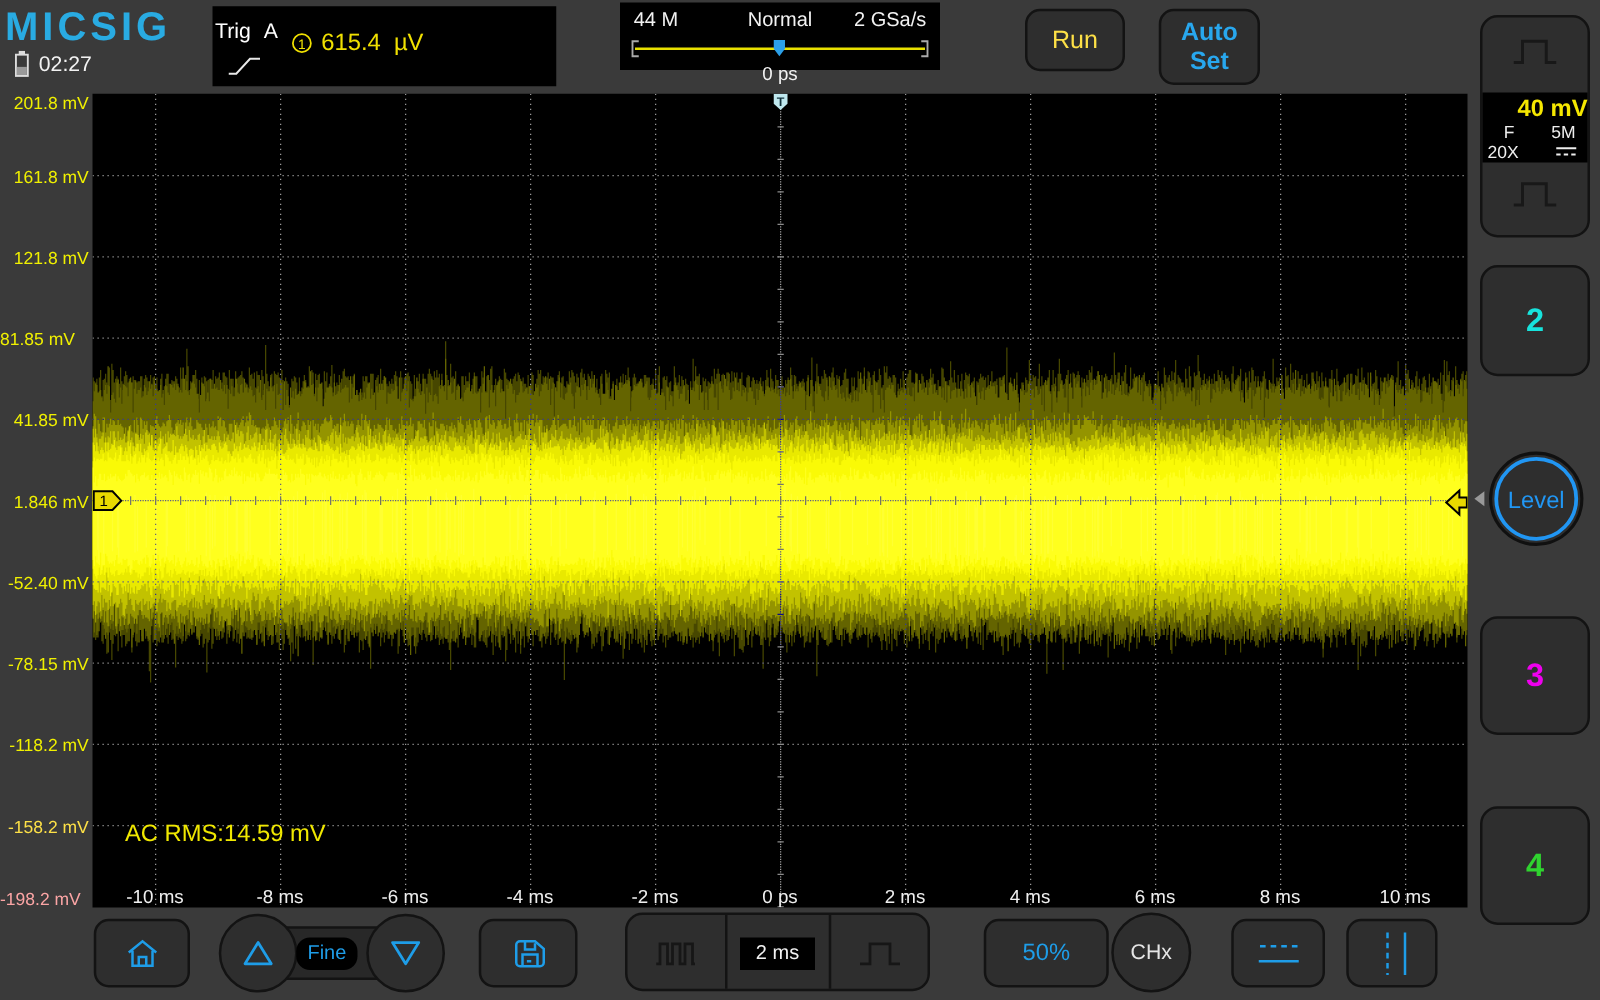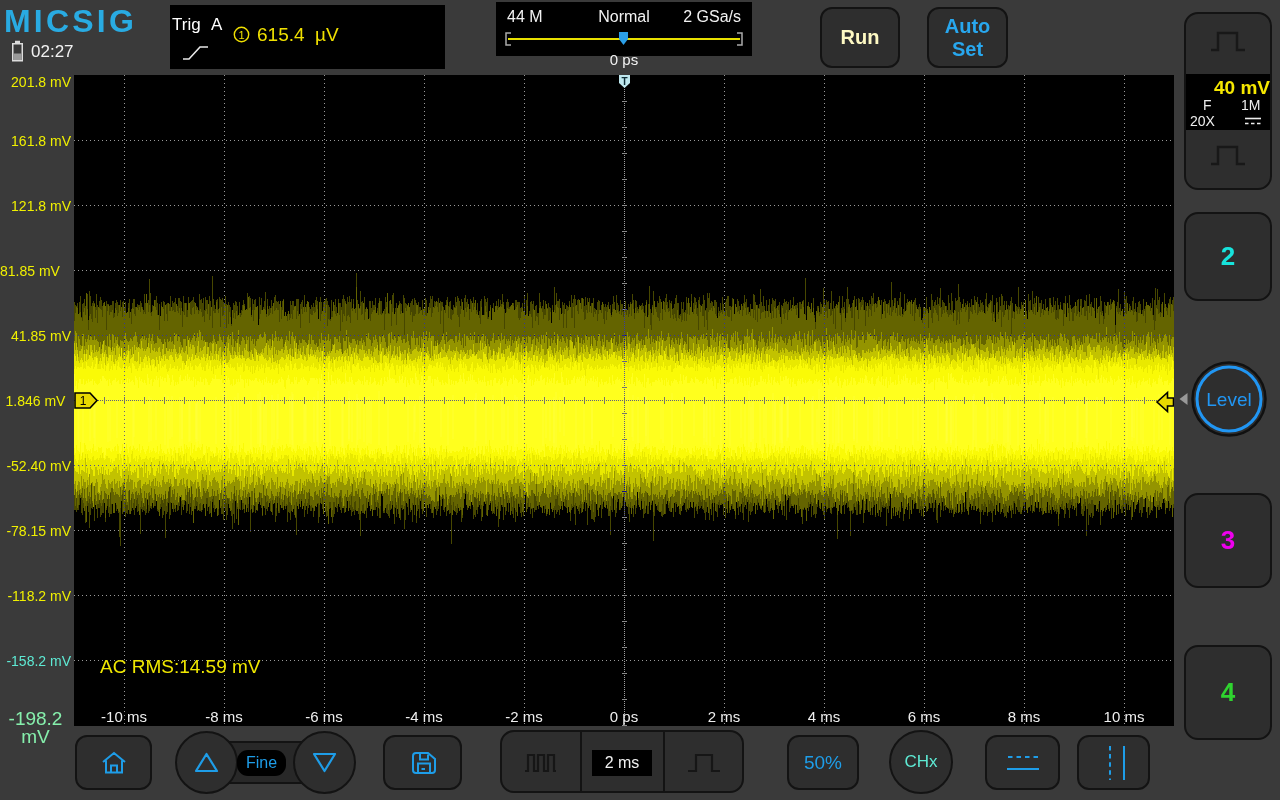--- a/index.html
+++ b/index.html
@@ -62,26 +62,26 @@
 <text x="950" y="647" font-size="15" fill="#efefef" text-anchor="middle" font-family="Liberation Sans, sans-serif">8 ms</text>
 <text x="1050" y="647" font-size="15" fill="#efefef" text-anchor="middle" font-family="Liberation Sans, sans-serif">10 ms</text>
 <text x="26" y="673" font-size="19" fill="#f0e800" font-family="Liberation Sans, sans-serif" transform="translate(0,-75)">AC RMS:14.59 mV</text>
 </svg>
 
 <div style="position:absolute;left:0;top:73px;width:71px;height:18px;line-height:18px;text-align:right;font-size:14px;color:#f0f000">201.8 mV</div>
 <div style="position:absolute;left:0;top:132px;width:71px;height:18px;line-height:18px;text-align:right;font-size:14px;color:#f0f000">161.8 mV</div>
 <div style="position:absolute;left:0;top:196.5px;width:71px;height:18px;line-height:18px;text-align:right;font-size:14px;color:#f0f000">121.8 mV</div>
 <div style="position:absolute;left:0;top:261.5px;width:71px;height:18px;line-height:18px;font-size:14px;color:#f0f000">81.85 mV</div>
 <div style="position:absolute;left:0;top:326.5px;width:71px;height:18px;line-height:18px;text-align:right;font-size:14px;color:#f0f000">41.85 mV</div>
-<div style="position:absolute;left:0;top:391.5px;width:71px;height:18px;line-height:18px;text-align:center;font-size:14px;color:#f0f000">1.846 mV</div>
+<div style="position:absolute;left:0;top:391.5px;width:71px;height:18px;line-height:18px;text-align:right;font-size:14px;color:#f0f000">1.846 mV</div>
 <div style="position:absolute;left:0;top:456.5px;width:71px;height:18px;line-height:18px;text-align:right;font-size:14px;color:#f0f000">-52.40 mV</div>
 <div style="position:absolute;left:0;top:521.5px;width:71px;height:18px;line-height:18px;text-align:right;font-size:14px;color:#f0f000">-78.15 mV</div>
 <div style="position:absolute;left:0;top:586.5px;width:71px;height:18px;line-height:18px;text-align:right;font-size:14px;color:#f0f000">-118.2 mV</div>
-<div style="position:absolute;left:0;top:651.5px;width:71px;height:18px;line-height:18px;text-align:right;font-size:14px;color:#5eead4">-158.2 mV</div>
-<div style="position:absolute;left:0;top:710px;width:71px;height:18px;line-height:18px;text-align:center;font-size:19px;color:#86efac">-198.2 mV</div>
+<div style="position:absolute;left:0;top:651.5px;width:71px;height:18px;line-height:18px;text-align:right;font-size:14px;color:#fde047">-158.2 mV</div>
+<div style="position:absolute;left:0;top:710px;width:71px;height:18px;line-height:18px;text-align:left;font-size:14px;color:#fca5a5">-198.2 mV</div>
 
 <svg class="abs" style="left:4px;top:7px" width="140" height="30" viewBox="0 0 140 30">
 <text x="0" y="25" font-size="32" font-weight="bold" letter-spacing="3.2" fill="#29abe2" font-family="Liberation Sans, sans-serif">MICSIG</text>
 </svg>
 <svg class="abs" style="left:11px;top:40px" width="13" height="22" viewBox="0 0 13 22">
 <rect x="4" y="0.75" width="5" height="3" fill="#ddd"></rect>
 <rect x="1.75" y="3.75" width="9.5" height="17" fill="none" stroke="#ddd" stroke-width="1.5"></rect>
 <rect x="2.5" y="13.5" width="8" height="6.5" fill="#9a9a9a"></rect>
 </svg>
 <div class="abs" style="left:31px;top:42px;font-size:17px;color:#f2f2f2">02:27</div>
@@ -105,31 +105,31 @@
   <div class="abs" style="right:11px;top:6px;font-size:16px;color:#f2f2f2">2 GSa/s</div>
   <svg class="abs" style="left:0;top:28px" width="256" height="18" viewBox="0 0 256 18">
     <line x1="12" y1="9" x2="244" y2="9" stroke="#e8e000" stroke-width="2"></line>
     <path d="M15 3H10V15H15" fill="none" stroke="#aaa" stroke-width="1.5"></path>
     <path d="M241 3H246V15H241" fill="none" stroke="#aaa" stroke-width="1.5"></path>
     <polygon points="123,2 132,2 132,9 127.5,15 123,9" fill="#2b9fe8"></polygon>
   </svg>
   <div class="abs" style="left:0;top:49px;width:256px;text-align:center;font-size:15px;color:#f2f2f2">0 ps</div>
 </div>
 
-<div class="btn" style="left:820px;top:7px;width:80px;height:61px;color:#fef9c3;font-size:20px;font-weight:bold">Run</div>
+<div class="btn" style="left:820px;top:7px;width:80px;height:50px;color:#fde047;font-size:20px;font-weight:normal">Run</div>
 <div class="btn" style="left:927px;top:7px;width:81px;height:61px;color:#28a7ee;font-size:20px;font-weight:bold;line-height:1.15;text-align:center">Auto<br>Set</div>
 
 <div class="btn" style="left:1184px;top:12px;width:88px;height:178px;border-radius:14px"></div>
 <svg class="abs" style="left:1210px;top:28px" width="36" height="26" viewBox="0 0 36 26">
   <polyline points="1,22 8,22 8,5 27,5 27,22 35,22" fill="none" stroke="#181818" stroke-width="2.4"></polyline>
 </svg>
 <div class="blk" style="left:1186px;top:74px;width:84px;height:56px">
   <div class="abs" style="left:0;top:3px;width:84px;text-align:right;font-size:19px;font-weight:bold;color:#f5e700">40 mV</div>
   <div class="abs" style="left:17px;top:23px;font-size:14px;color:#eee">F</div>
-  <div class="abs" style="left:55px;top:23px;font-size:14px;color:#eee">1M</div>
+  <div class="abs" style="left:55px;top:23px;font-size:14px;color:#eee">5M</div>
   <div class="abs" style="left:4px;top:39px;font-size:14px;color:#eee">20X</div>
   <svg class="abs" style="left:58px;top:43px" width="18" height="9" viewBox="0 0 18 9">
     <line x1="1" y1="1.5" x2="17" y2="1.5" stroke="#eee" stroke-width="1.6"></line>
     <line x1="1" y1="6.5" x2="17" y2="6.5" stroke="#eee" stroke-width="1.6" stroke-dasharray="3.5 2.5"></line>
   </svg>
 </div>
 <svg class="abs" style="left:1210px;top:142px" width="36" height="26" viewBox="0 0 36 26">
   <polyline points="1,22 8,22 8,5 27,5 27,22 35,22" fill="none" stroke="#181818" stroke-width="2.4"></polyline>
 </svg>
 
@@ -175,22 +175,22 @@
 <div class="abs" style="left:580px;top:732px;width:2px;height:59px;background:#131313"></div>
 <div class="abs" style="left:663px;top:732px;width:2px;height:59px;background:#131313"></div>
 <svg class="abs" style="left:524px;top:752px" width="33" height="21" viewBox="0 0 33 21">
   <polyline points="1,19 4,19 4,3 10,3 10,19 14,19 14,3 20,3 20,19 24,19 24,3 30,3 30,19 32,19" fill="none" stroke="#161616" stroke-width="2.2"></polyline>
 </svg>
 <div class="blk" style="left:592px;top:750px;width:60px;height:26px;display:flex;align-items:center;justify-content:center;color:#f2f2f2;font-size:16px">2 ms</div>
 <svg class="abs" style="left:687px;top:752px" width="34" height="21" viewBox="0 0 34 21">
   <polyline points="1,19 9,19 9,3 25,3 25,19 33,19" fill="none" stroke="#161616" stroke-width="2.2"></polyline>
 </svg>
 
-<div class="btn" style="left:787px;top:735px;width:72px;height:55px;color:#1e9de8;font-size:19px">50%</div>
-<div class="btn" style="left:889px;top:730px;width:64px;height:64px;border-radius:50%;color:#5eead4;font-size:17px">CHx</div>
+<div class="btn" style="left:787px;top:735px;width:100px;height:55px;color:#1e9de8;font-size:19px">50%</div>
+<div class="btn" style="left:889px;top:730px;width:64px;height:64px;border-radius:50%;color:#e5e5e5;font-size:17px">CHx</div>
 <div class="btn" style="left:985px;top:735px;width:75px;height:55px">
   <svg width="34" height="18" viewBox="0 0 34 18">
     <line x1="2" y1="3" x2="32" y2="3" stroke="#1e9de8" stroke-width="2" stroke-dasharray="4.5 4"></line>
     <line x1="1" y1="15" x2="33" y2="15" stroke="#1e9de8" stroke-width="2"></line>
   </svg>
 </div>
 <div class="btn" style="left:1077px;top:735px;width:73px;height:55px">
   <svg width="34" height="38" viewBox="0 0 34 38">
     <line x1="13" y1="2" x2="13" y2="36" stroke="#1e9de8" stroke-width="2" stroke-dasharray="4.5 3.6"></line>
     <line x1="27" y1="2" x2="27" y2="36" stroke="#1e9de8" stroke-width="2"></line>

